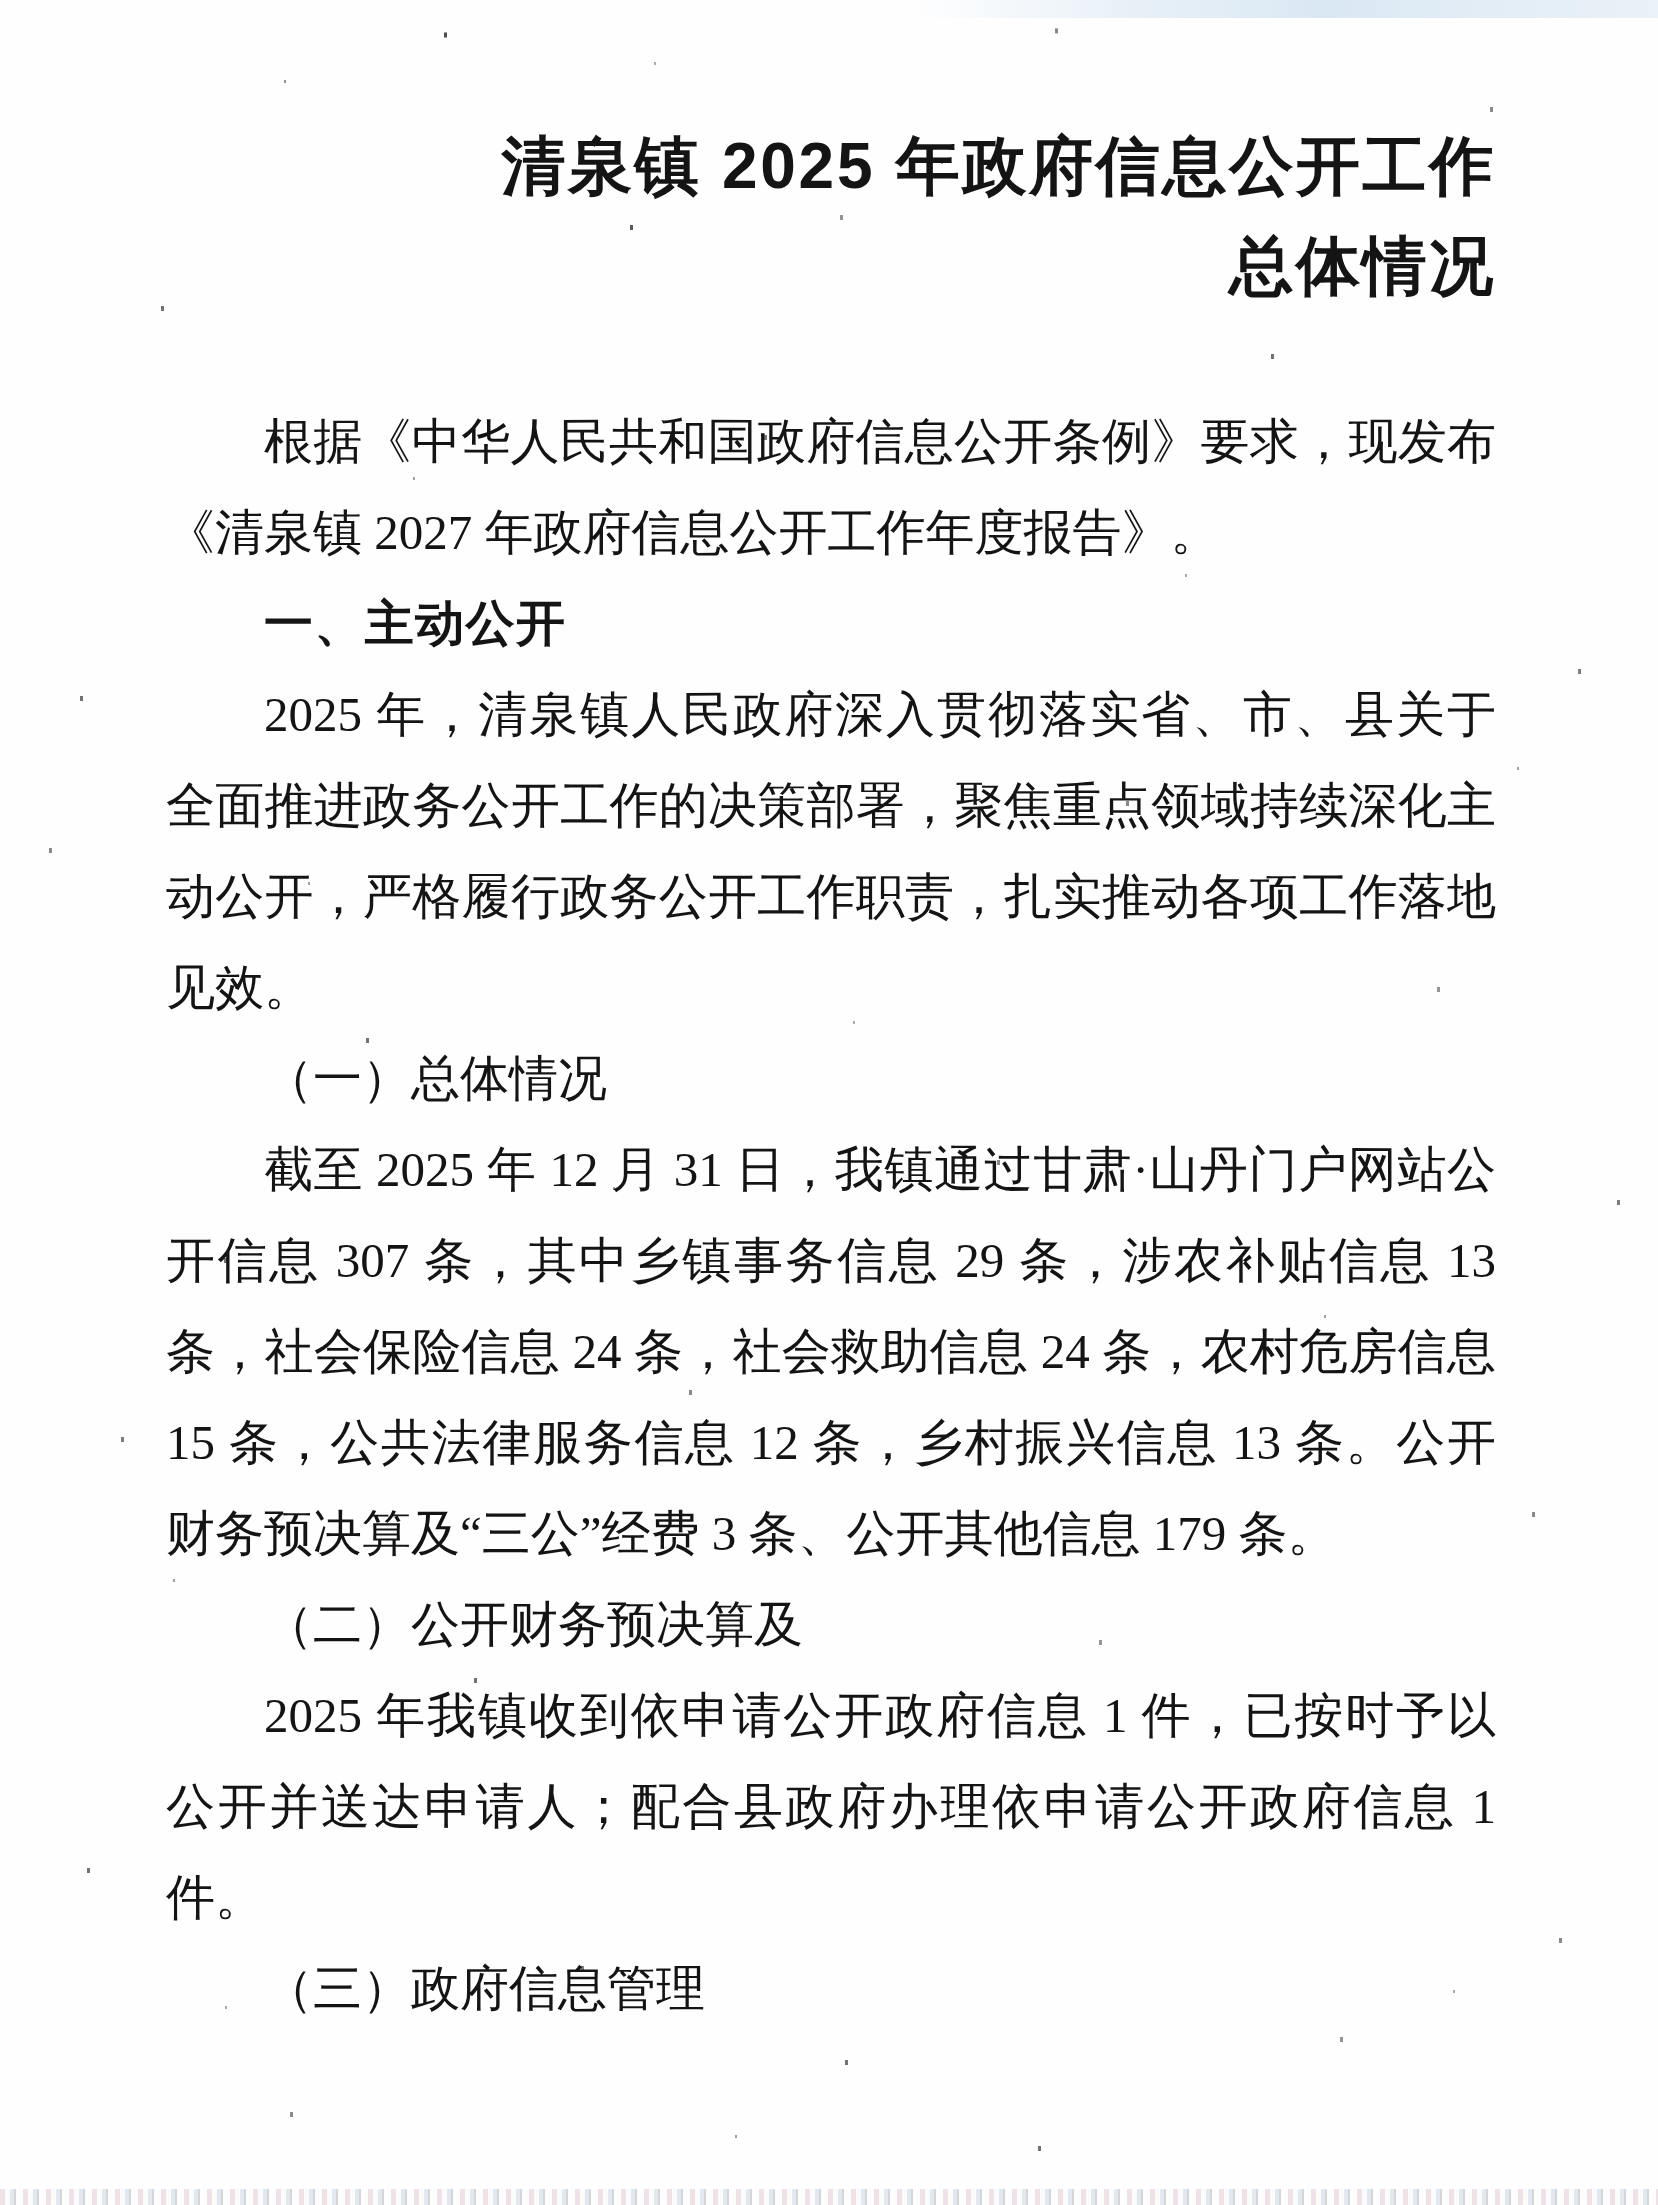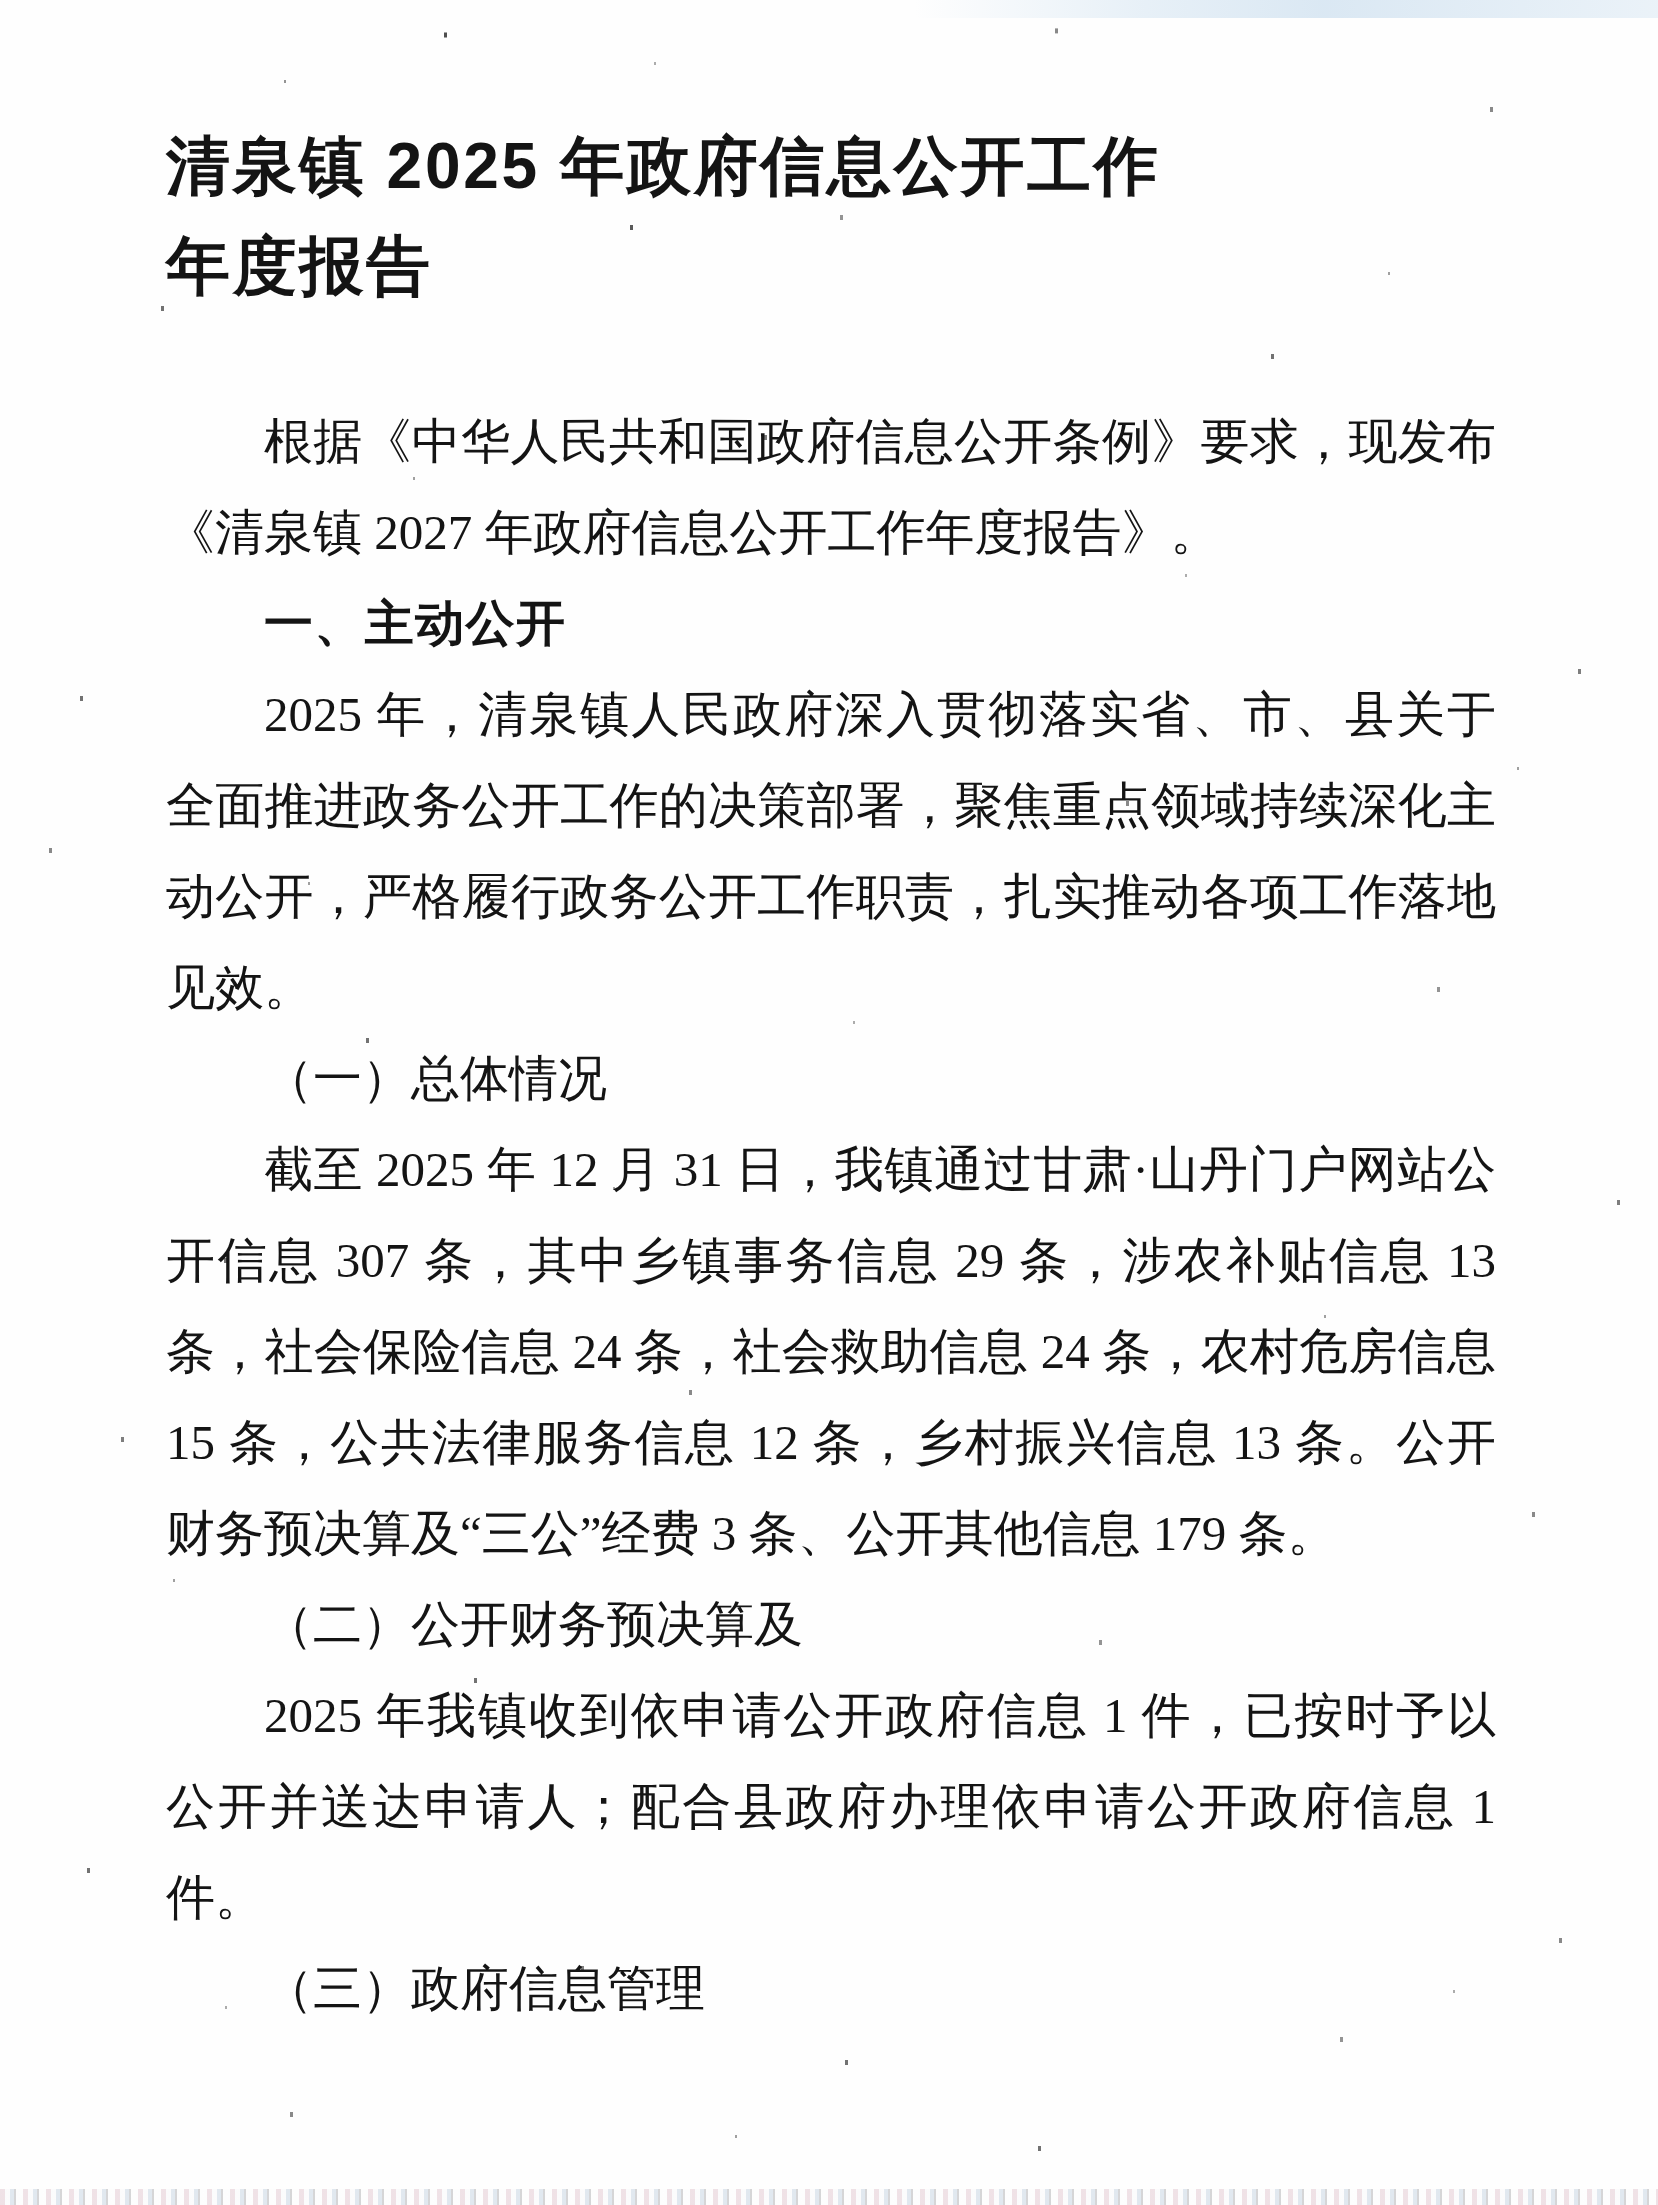--- a/index.html
+++ b/index.html
@@ -15,21 +15,21 @@
     overflow: hidden;
     font-family: "Liberation Serif", serif;
     color: #141414;
   }
   .content {
     position: relative;
     padding: 116px 163px 0 166px;
     z-index: 2;
   }
   .doc-title {
-    text-align: left;
+    text-align: right;
     font-family: "Liberation Sans", sans-serif;
     font-weight: 700;
     font-size: 64px;
     line-height: 100px;
     letter-spacing: 2.7px;
     margin-bottom: 80px;
   }
   .body-text {
     font-size: 49px;
     line-height: 91px;
@@ -145,21 +145,21 @@
 
   <div class="speckles"></div>
   <div class="speckles-small"></div>
   <div class="edge-tint-top"></div>
   <div class="edge-noise-bottom"></div>
 
   <div class="content">
 
     <div class="doc-title">
       <div>清泉镇 2025 年政府信息公开工作</div>
-      <div>年度报告</div>
+      <div>总体情况</div>
     </div>
 
     <div class="body-text">
       <p class="para">根据《中华人民共和国政府信息公开条例》要求，现发布《清泉镇 2027 年政府信息公开工作年度报告》。</p>
       <p class="heading-1">一、主动公开</p>
       <p class="para">2025 年，清泉镇人民政府深入贯彻落实省、市、县关于全面推进政务公开工作的决策部署，聚焦重点领域持续深化主动公开，严格履行政务公开工作职责，扎实推动各项工作落地见效。</p>
       <p class="heading-2">（一）总体情况</p>
       <p class="para">截至 2025 年 12 月 31 日，我镇通过甘肃·山丹门户网站公开信息 307 条，其中乡镇事务信息 29 条，涉农补贴信息 13 条，社会保险信息 24 条，社会救助信息 24 条，农村危房信息 15 条，公共法律服务信息 12 条，乡村振兴信息 13 条。公开财务预决算及“三公”经费 3 条、公开其他信息 179 条。</p>
       <p class="heading-2">（二）公开财务预决算及</p>
       <p class="para">2025 年我镇收到依申请公开政府信息 1 件，已按时予以公开并送达申请人；配合县政府办理依申请公开政府信息 1 件。</p>

